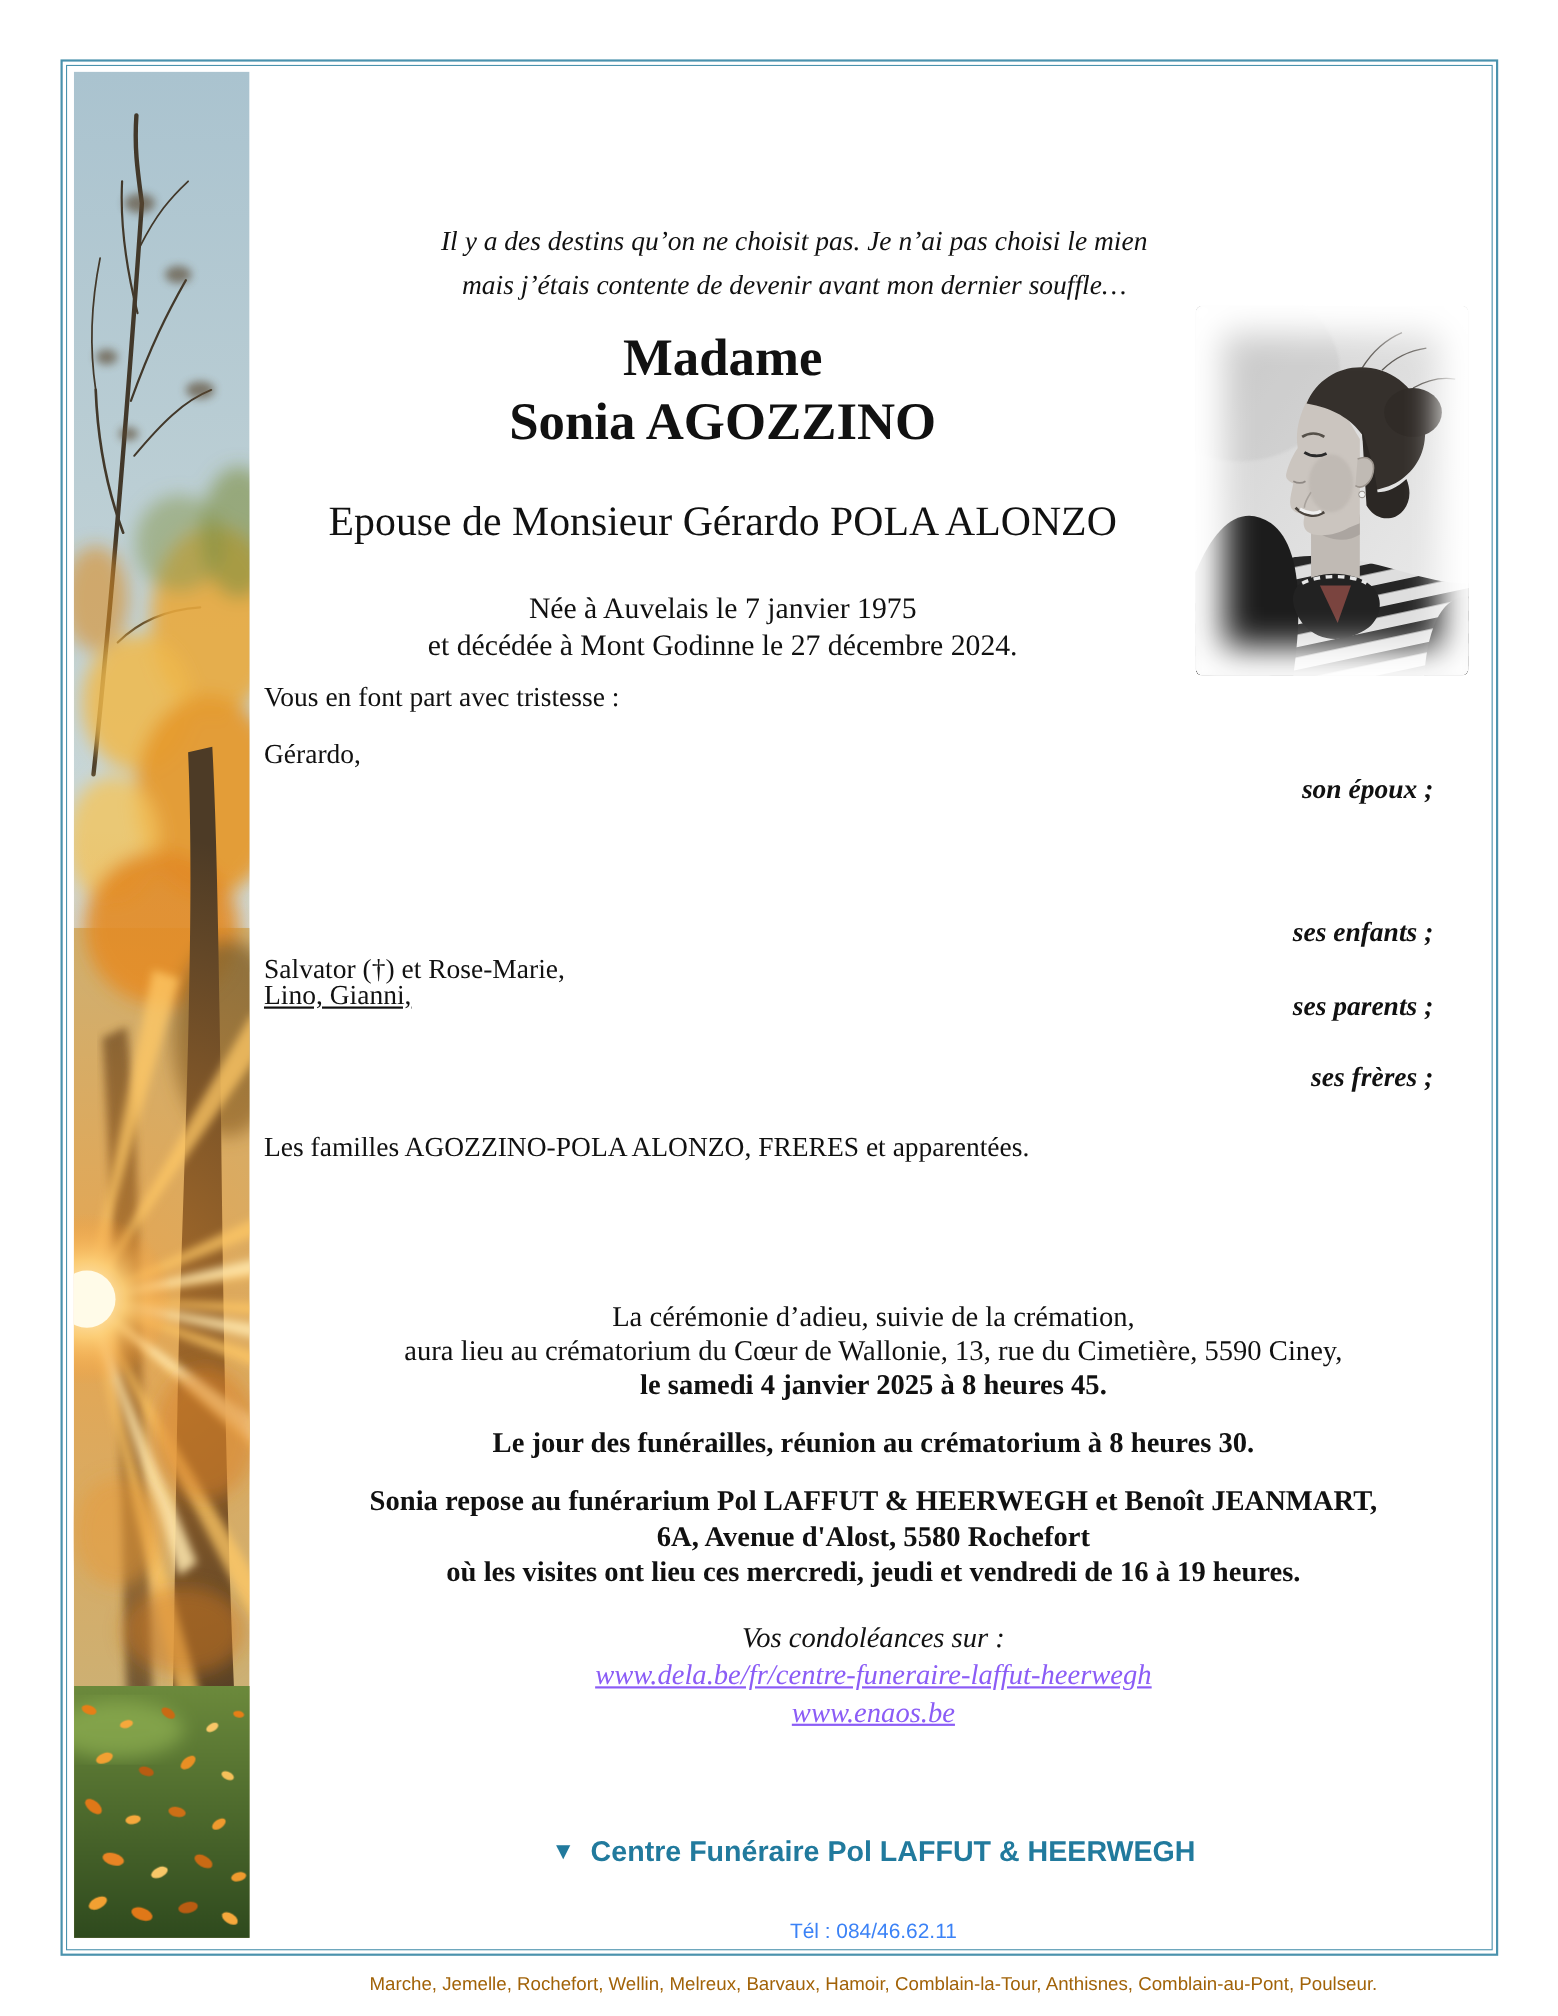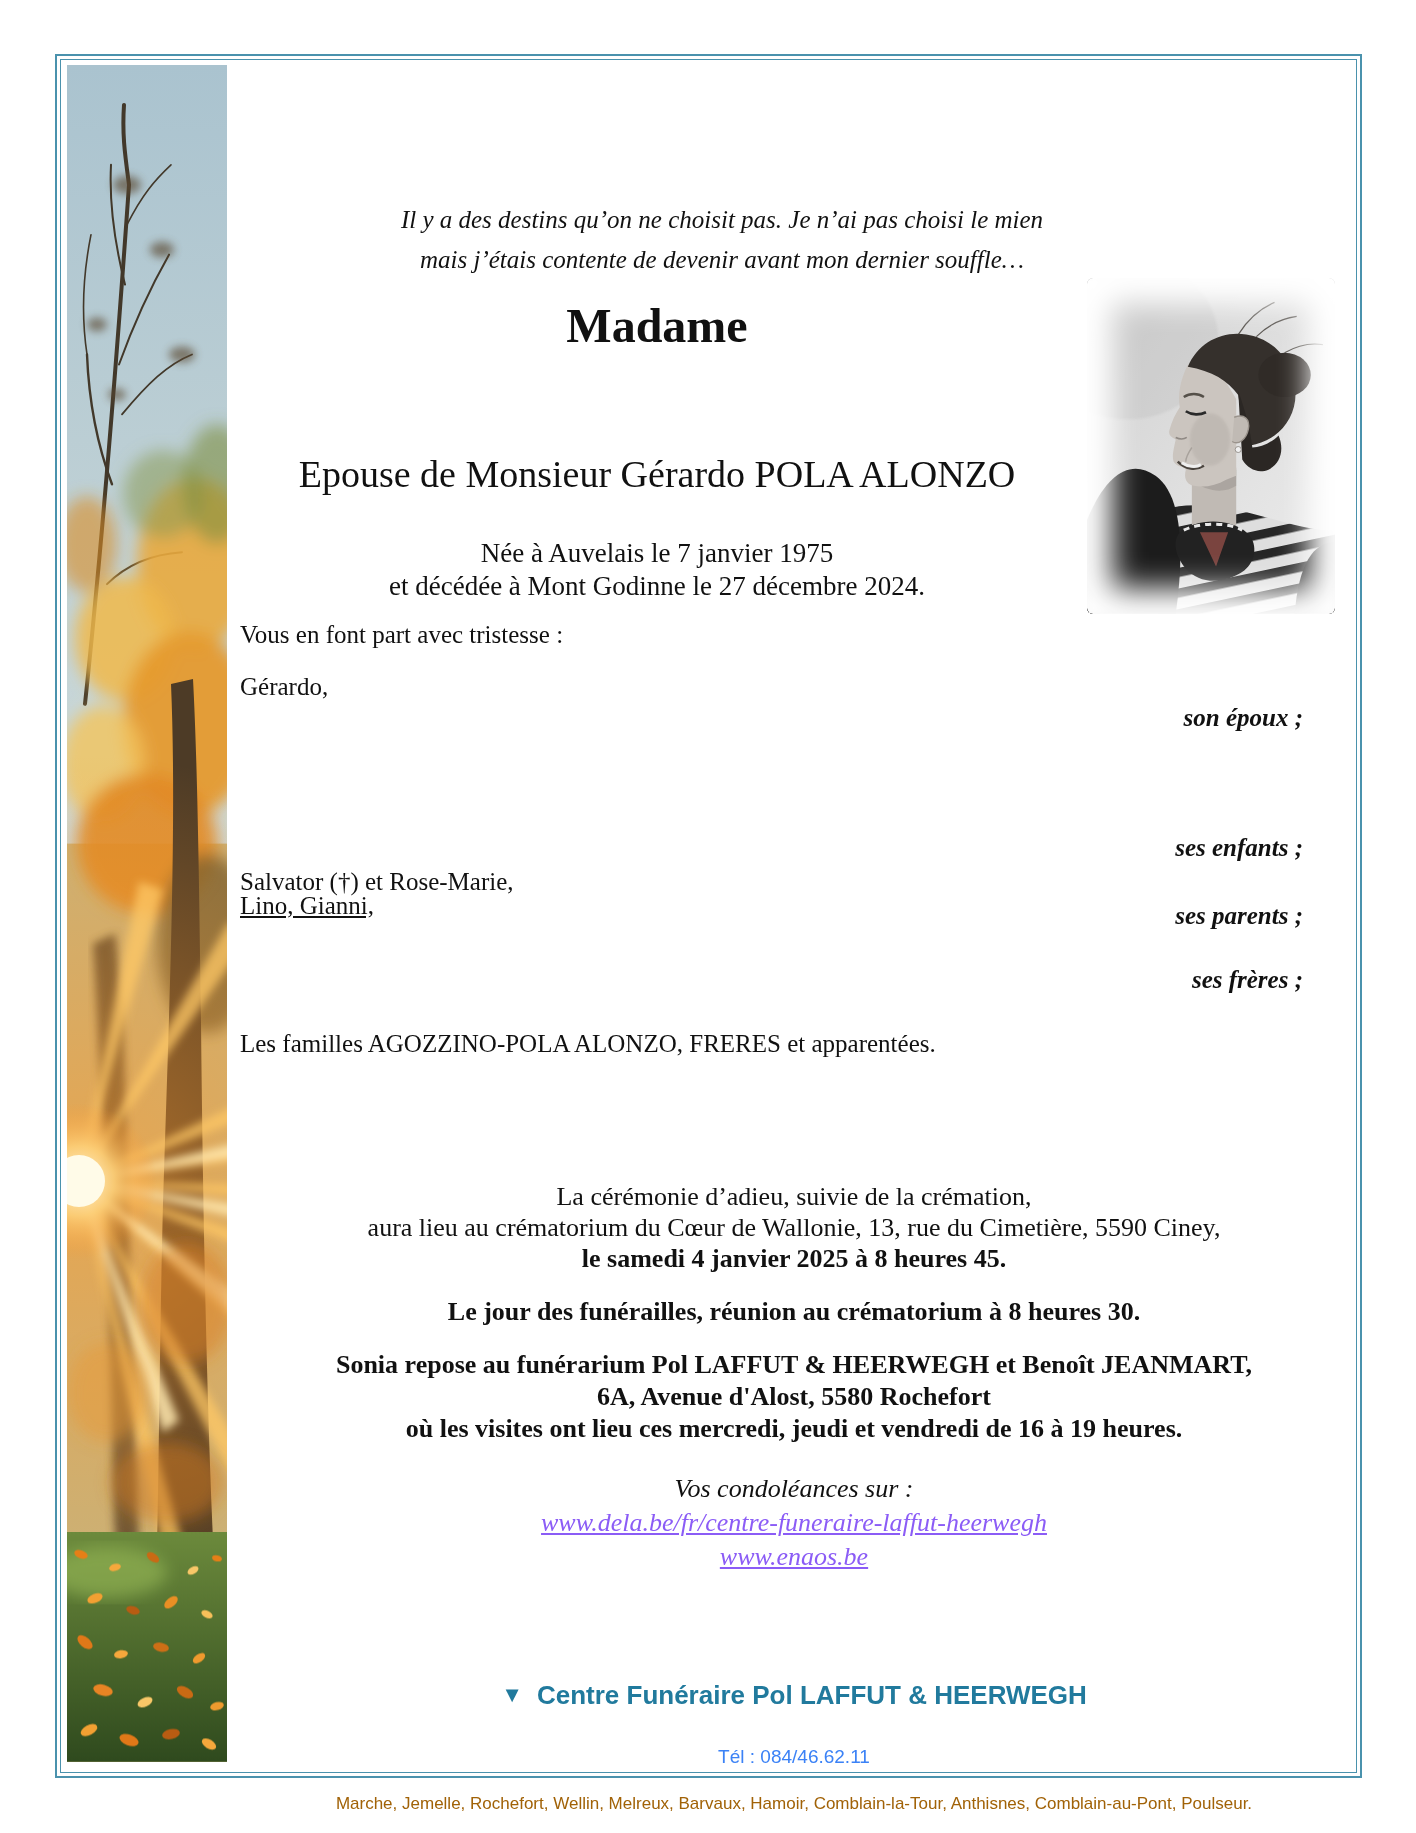--- a/index.html
+++ b/index.html
@@ -56,21 +56,21 @@
   .condo-label{top:1474px;font-size:26px;font-style:italic;}
   .condo-link1{top:1508px;font-size:26px;}
   .condo-link2{top:1542px;font-size:26px;}
   a.link{
     color:#8b5cf6;font-style:italic;text-decoration:underline;cursor:pointer;
   }
   
   .footer-brand{
     top:1668px;
     font-family:"Liberation Sans","DejaVu Sans",sans-serif;
-    font-size:26px;font-weight:bold;color:#217a9d;margin-top:12px;
+    font-size:26px;font-weight:bold;color:#217a9d;
   }
   .footer-brand .tri{font-size:22px;vertical-align:2px;margin-right:14px;}
   .footer-cities{
     top:1794px;
     font-family:"Liberation Sans","DejaVu Sans",sans-serif;
     font-size:17px;color:#a16207;
   }
   .footer-tel{
     top:1746px;
     font-family:"Liberation Sans","DejaVu Sans",sans-serif;
@@ -272,20 +272,21 @@
     </svg>
   </div>
 
   <div class="abs col-epi epigraph">
     <div>Il y a des destins qu’on ne choisit pas. Je n’ai pas choisi le mien</div>
     <div>mais j’étais contente de devenir avant mon dernier souffle…</div>
   </div>
 
   <div class="abs col-head title-block">
     <div>Madame</div>
+    <div>Sonia AGOZZINO</div>
   </div>
 
   <div class="abs col-head spouse">Epouse de Monsieur Gérardo POLA ALONZO</div>
 
   <div class="abs col-head dates">
     <div>Née à Auvelais le 7 janvier 1975</div>
     <div>et décédée à Mont Godinne le 27 décembre 2024.</div>
   </div>
 
   <div class="abs left-line" style="top:621px;">Vous en font part avec tristesse :</div>

